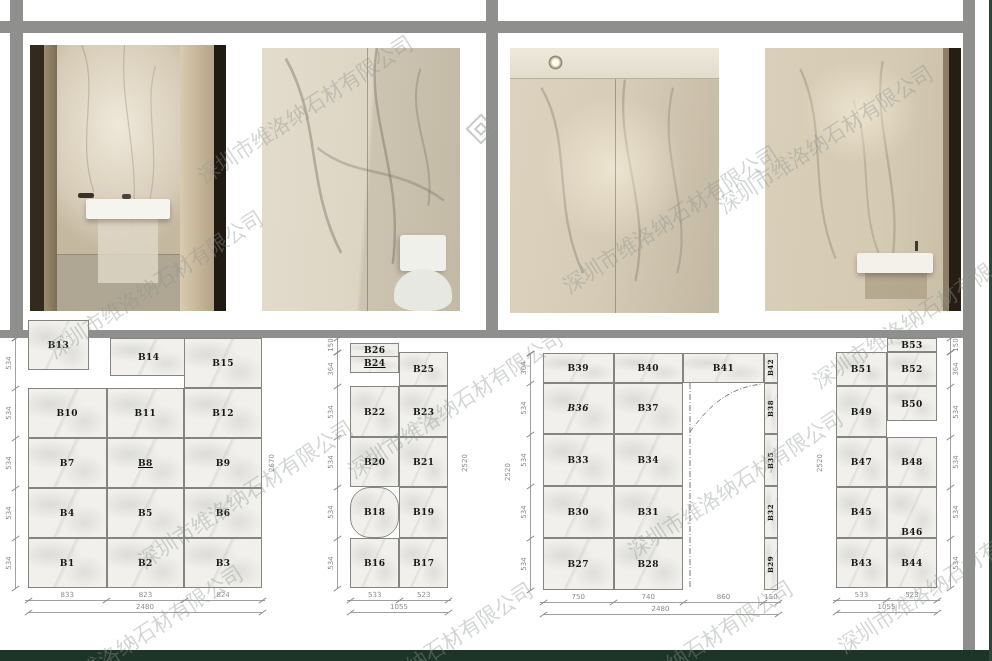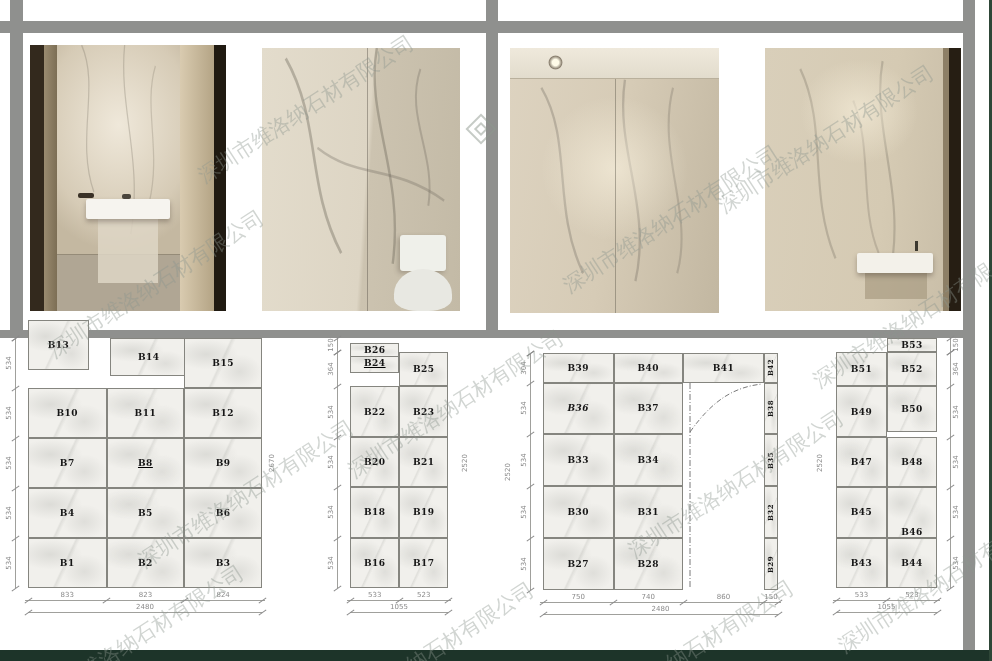--- a/index.html
+++ b/index.html
@@ -232,21 +232,21 @@
       </div>
       <div class="tile" style="left: 399.464px; top: 386.362px; width: 48.536px; height: 50.4096px; background-position: 22% 31%, 54% 48%, 0% 0%;">
         <span>B23</span>
       </div>
       <div class="tile" style="left: 350px; top: 436.771px; width: 49.464px; height: 50.4096px; background-position: 51% -2%, 17% 79%, 0% 0%;">
         <span>B20</span>
       </div>
       <div class="tile" style="left: 399.464px; top: 436.771px; width: 48.536px; height: 50.4096px; background-position: 10% 45%, 70% 25%, 0% 0%;">
         <span>B21</span>
       </div>
-      <div class="tile" style="left: 350px; top: 487.181px; width: 49.464px; height: 50.4096px; background-position: 39% 12%, 33% 56%, 0% 0%;">
+      <div class="tile" style="left: 350px; top: 487.181px; width: 49.464px; height: 50.4096px; background-position: 39% 12%, 33% 56%, 0% 0%; border-radius: 20px;">
         <span>B18</span>
       </div>
       <div class="tile" style="left: 399.464px; top: 487.181px; width: 48.536px; height: 50.4096px; background-position: -2% 59%, 86% 2%, 0% 0%;">
         <span>B19</span>
       </div>
       <div class="tile" style="left: 350px; top: 537.59px; width: 49.464px; height: 50.4096px; background-position: 27% 26%, 49% 33%, 0% 0%;">
         <span>B16</span>
       </div>
       <div class="tile" style="left: 399.464px; top: 537.59px; width: 48.536px; height: 50.4096px; background-position: 56% -7%, 12% 64%, 0% 0%;">
         <span>B17</span>
@@ -358,21 +358,21 @@
       <div class="dim v" style="left: 508px; top: 471.5px;">2520</div>
       <div class="tile" style="left: 836px; top: 352px; width: 50.9782px; height: 34.3616px; background-position: 18% 39%, 66% 27%, 0% 0%;">
         <span>B51</span>
       </div>
       <div class="tile" style="left: 886.978px; top: 352px; width: 50.0218px; height: 34.3616px; background-position: 47% 6%, 29% 58%, 0% 0%;">
         <span>B52</span>
       </div>
       <div class="tile" style="left: 836px; top: 386.362px; width: 50.9782px; height: 50.4096px; background-position: 6% 53%, 82% 4%, 0% 0%;">
         <span>B49</span>
       </div>
-      <div class="tile" style="left: 886.978px; top: 386.362px; width: 50.0218px; height: 46px; background-position: 35% 20%, 45% 35%, 0% 0%; text-align: center;">
+      <div class="tile" style="left: 886.978px; top: 386.362px; width: 50.0218px; height: 35px; background-position: 35% 20%, 45% 35%, 0% 0%; text-align: center;">
         <span>B50</span>
       </div>
       <div class="tile" style="left: 836px; top: 436.771px; width: 50.9782px; height: 50.4096px; background-position: -6% -13%, 8% 66%, 0% 0%;">
         <span>B47</span>
       </div>
       <div class="tile" style="left: 886.978px; top: 436.771px; width: 50.0218px; height: 50.4096px; background-position: 23% 34%, 61% 12%, 0% 0%;">
         <span>B48</span>
       </div>
       <div class="tile" style="left: 836px; top: 487.181px; width: 50.9782px; height: 50.4096px; background-position: 52% 1%, 24% 43%, 0% 0%;">
         <span>B45</span>

